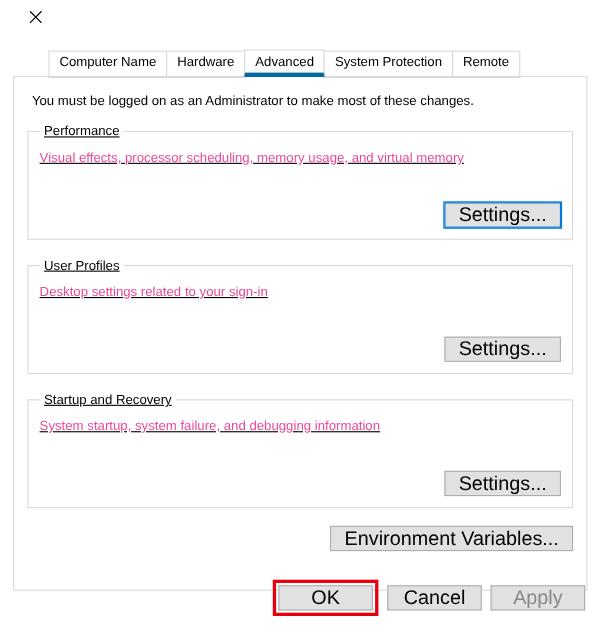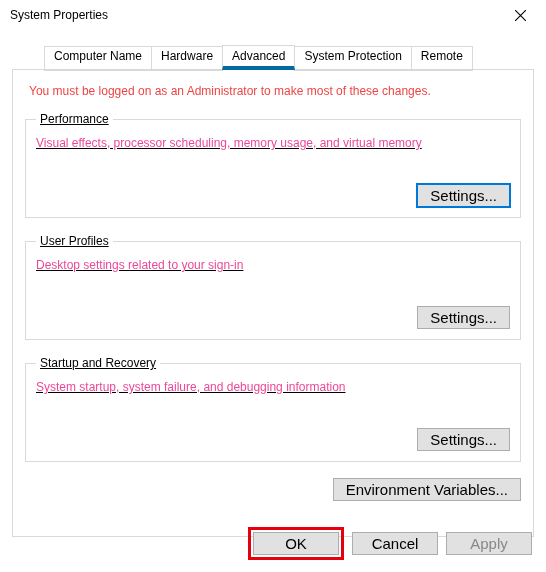--- a/index.html
+++ b/index.html
@@ -7,39 +7,38 @@
   .window { width: 546px; height: 572px; background: #fff; position: relative; }
   .titlebar { display: flex; align-items: center; height: 30px; padding: 0 4px 0 10px; }
   .titlebar .title { flex: 1; font-size: 12px; color: #000; }
   .titlebar .close { width: 44px; height: 30px; display: flex; align-items: center; justify-content: center; cursor: default; }
   .titlebar .close svg { width: 11px; height: 11px; }
   .tabstrip { display: flex; padding: 14px 13px 0 12px; margin-left: 32px; }
   .tab { padding: 3px 9px; border: 1px solid #d9d9d9; border-bottom: none; background: #fff; margin-right: -1px; cursor: default; color: #000; position: relative; top: 1px; }
   .tab.active { border-bottom: 4px solid #0369a1; z-index: 2; }
   .tab:not(.active) { border-bottom: 1px solid #d9d9d9; top: 2px; padding-top: 2px; padding-bottom: 2px; }
   .tabpage { margin: 0 12px 10px 12px; border: 1px solid #d9d9d9; padding: 14px 12px 12px 12px; height: 468px; position: relative; }
-  .intro { color: #ef4444; margin: 0 0 14px 4px; }
+  .intro { color: #000000; margin: 0 0 14px 4px; }
   fieldset.sysgroup { border: 1px solid #d9d9d9; margin: 0 0 16px 0; padding: 6px 10px 10px 10px; position: relative; text-decoration: underline; }
   fieldset.sysgroup legend { padding: 0 4px; color: #000; }
   .desc { color: #ec4899; margin: 4px 0 34px 0; }
   .btnrow { text-align: right; }
-  button.winbtn { min-width: 86px; height: 23px; background: #e1e1e1; border: 1px solid #adadad; padding: 0 12px; cursor: default; font-size: 15px; }
+  button.winbtn { min-width: 86px; height: 23px; background: #e1e1e1; border: 1px solid #adadad; padding: 0 12px; cursor: default; font-size: 18px; }
   button.winbtn.focus { border: 1px solid #0078d7; outline: 1px solid #0078d7; }
   button.winbtn:disabled { color: #888; }
   .envrow { text-align: right; margin-top: 12px; }
   .footer { position: absolute; right: 14px; bottom: 12px; display: flex; gap: 8px; align-items: center; }
   .highlight { border: 3px solid #e7000b; padding: 2px; display: inline-flex; }
 </style>
 </head>
 <body>
 
 <div class="window">
 
   <div class="titlebar">
-    <div class="title">System Properties</div>
     <div class="close">
       <svg viewBox="0 0 10 10">
           <path d="M0 0 L10 10 M10 0 L0 10" stroke="#000" stroke-width="1" fill="none"></path>
         </svg>
     </div>
   </div>
 
   <div class="tabstrip">
     <div class="tab">Computer Name</div>
     <div class="tab">Hardware</div>

